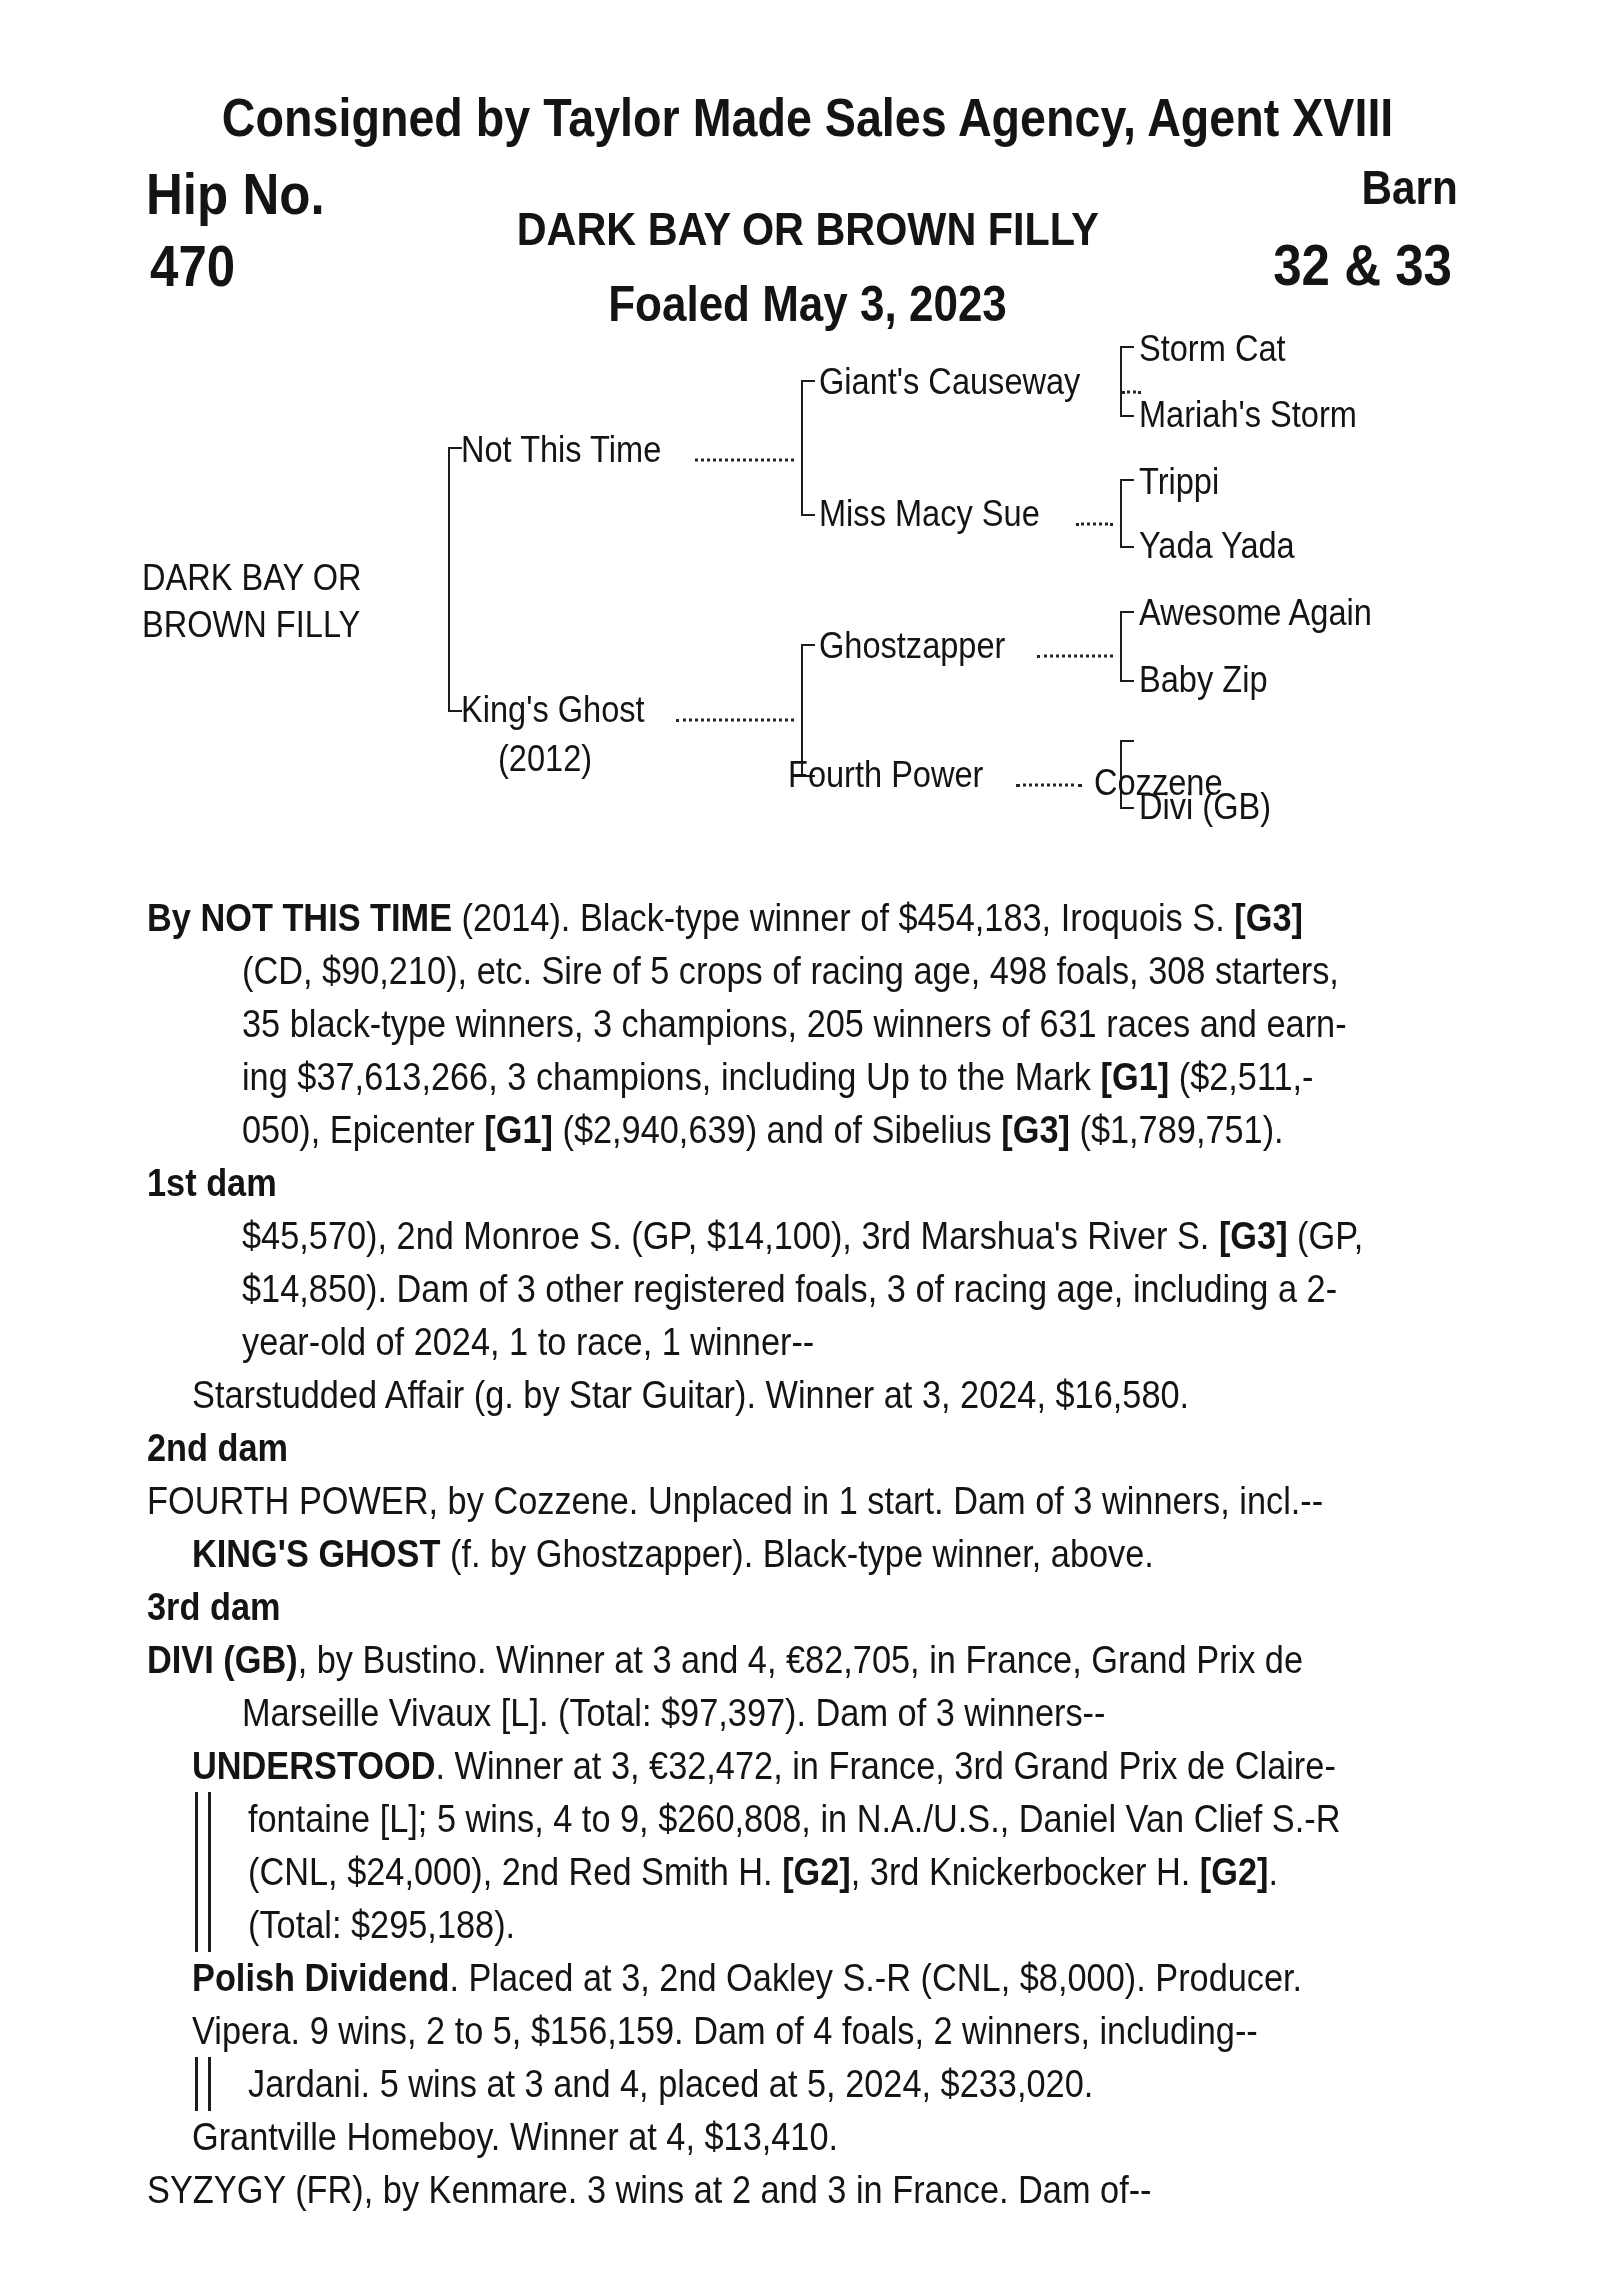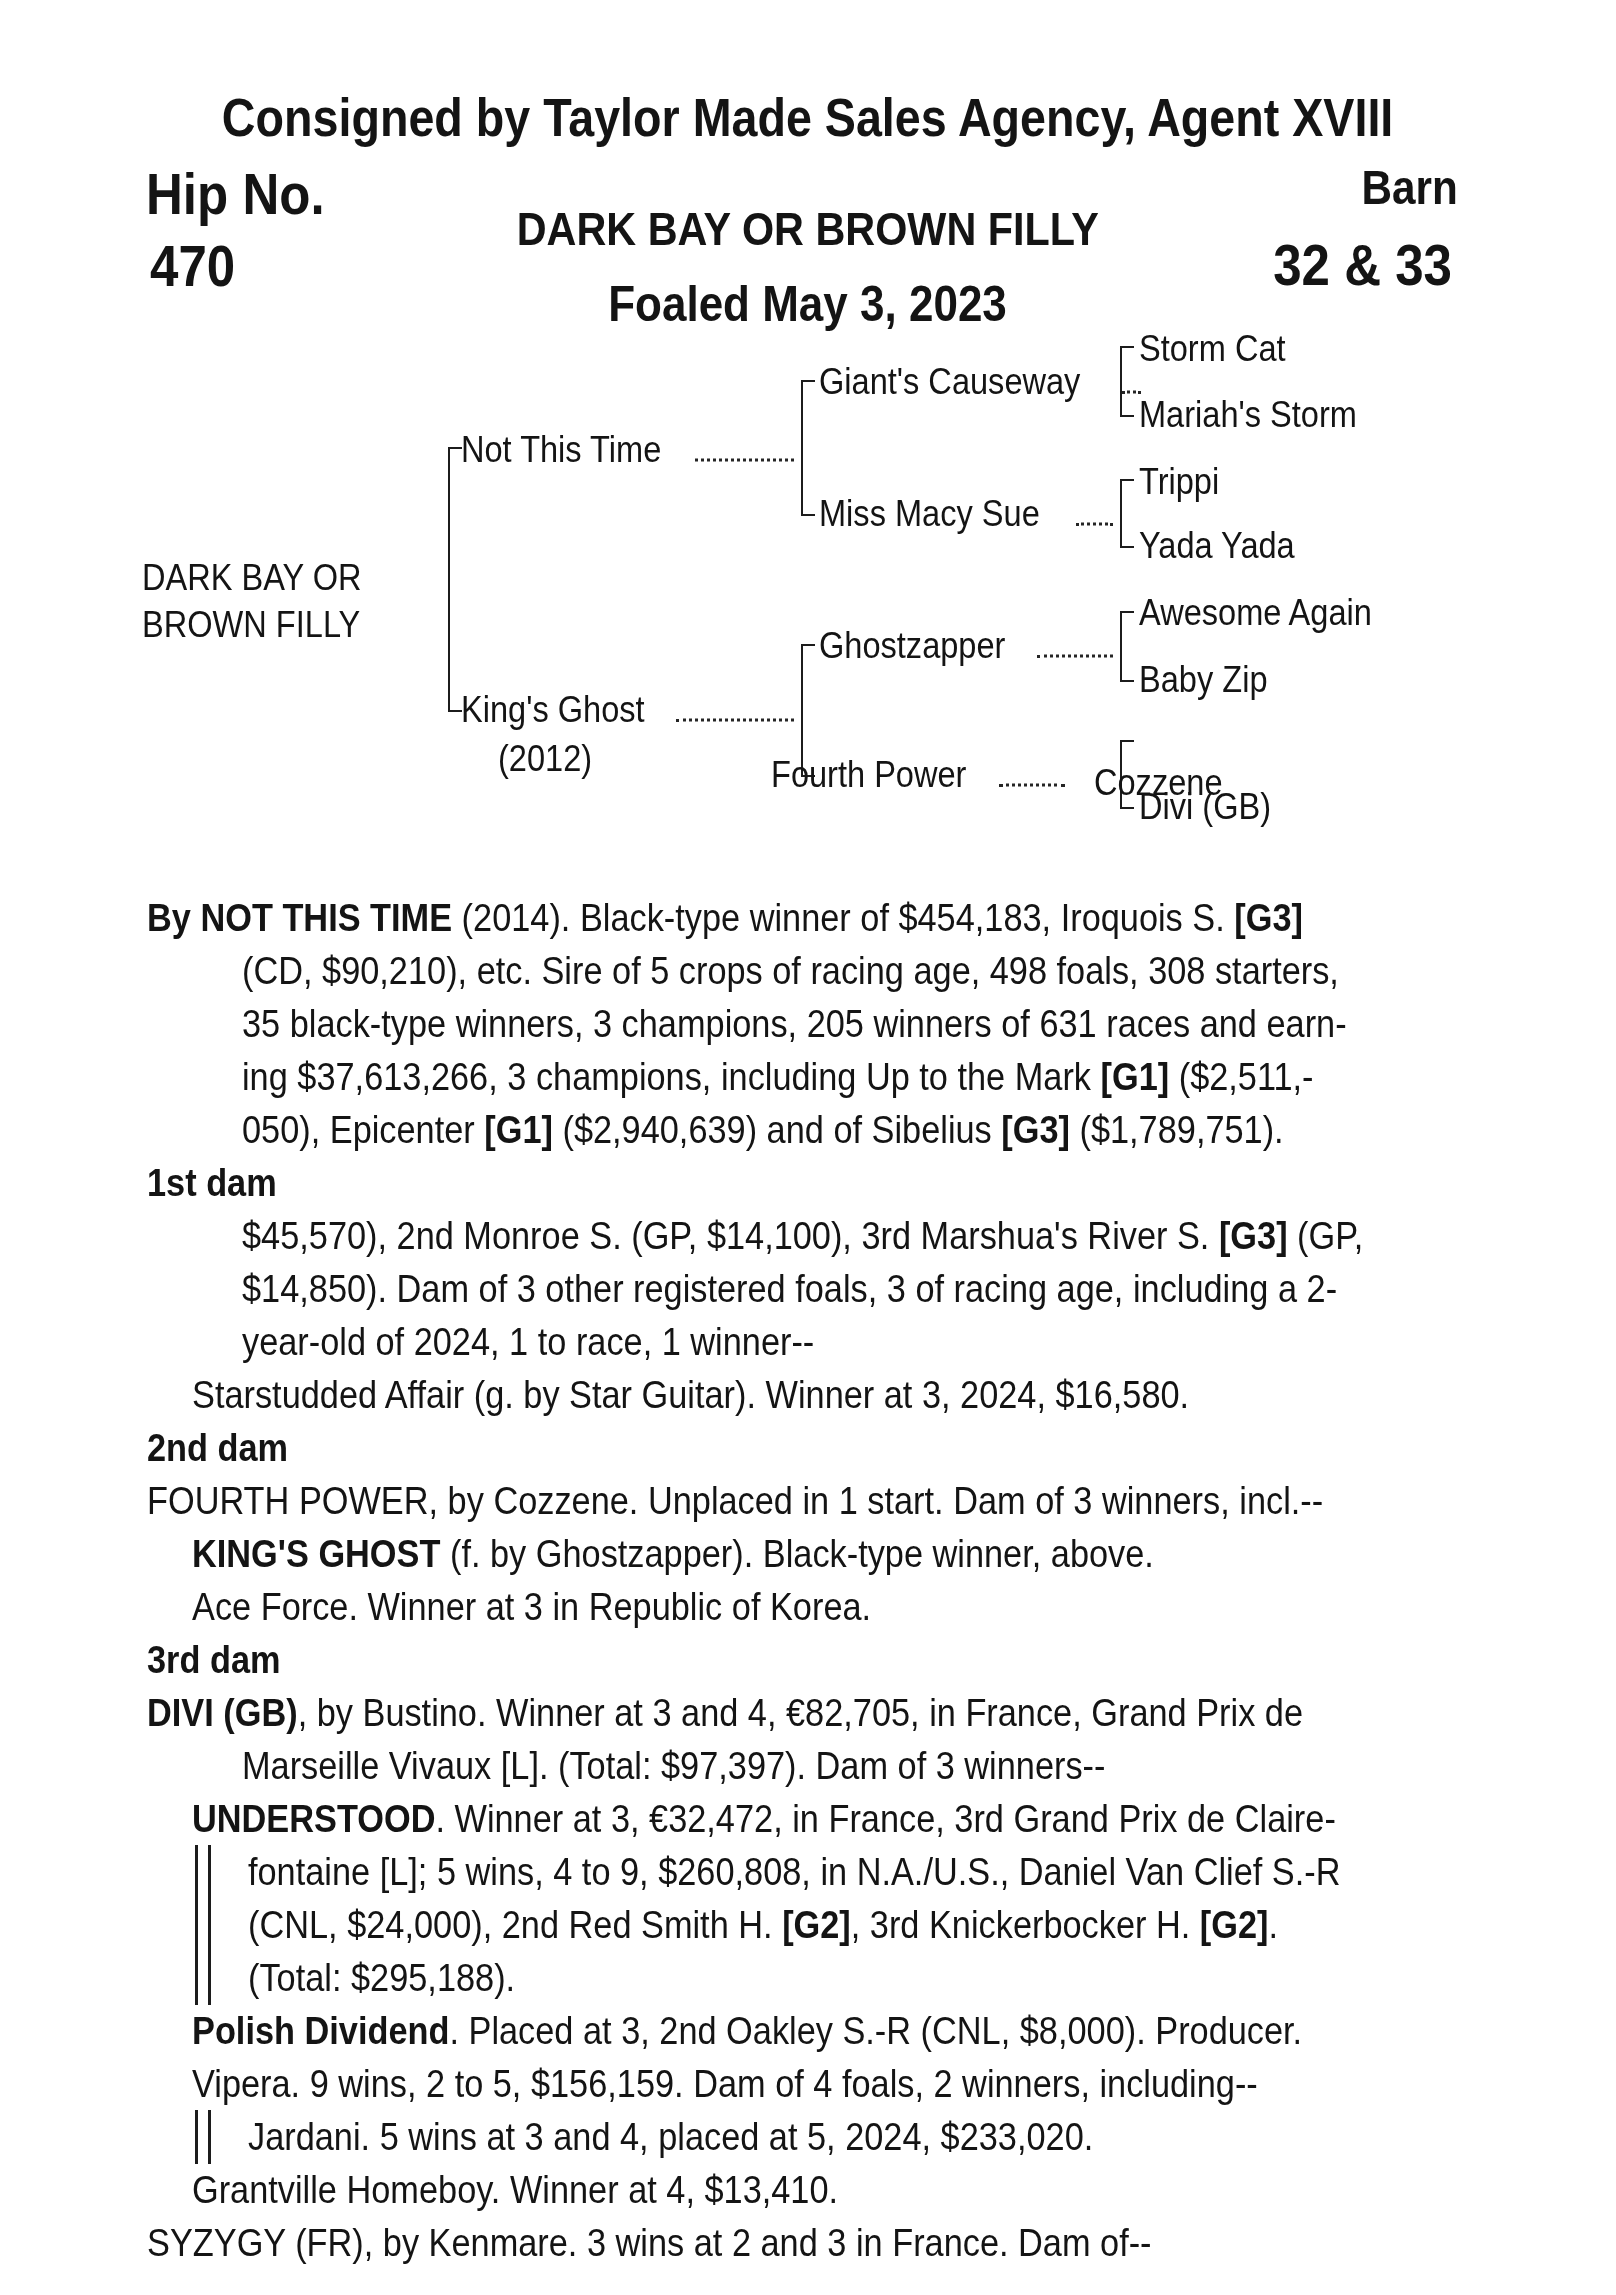--- a/index.html
+++ b/index.html
@@ -72,21 +72,21 @@
         <span class="tdots"></span>
       </div>
       <div class="trow" style="left: 819px; top: 513px; width: 294px;">
         <span class="cn">Miss Macy Sue</span>
         <span class="tdots"></span>
       </div>
       <div class="trow" style="left: 819px; top: 645px; width: 294px;">
         <span class="cn">Ghostzapper</span>
         <span class="tdots"></span>
       </div>
-      <div class="trow" style="left: 771px; top: 774px; width: 294px;">
+      <div class="trow" style="left: 788px; top: 774px; width: 294px;">
         <span class="cn">Fourth Power</span>
         <span class="tdots"></span>
       </div>
       <div class="tnode" style="left: 1139px; top: 348px;"><span class="cn">Storm Cat</span></div>
       <div class="tnode" style="left: 1139px; top: 414px;"><span class="cn">Mariah's Storm</span></div>
       <div class="tnode" style="left: 1139px; top: 481px;"><span class="cn">Trippi</span></div>
       <div class="tnode" style="left: 1139px; top: 545px;"><span class="cn">Yada Yada</span></div>
       <div class="tnode" style="left: 1139px; top: 612px;"><span class="cn">Awesome Again</span></div>
       <div class="tnode" style="left: 1139px; top: 679px;"><span class="cn">Baby Zip</span></div>
       <div class="tnode" style="left: 1094px; top: 741px; margin-top: 41px;"><span class="cn">Cozzene</span></div>
@@ -104,21 +104,20 @@
       <div class="bl" style="padding-left: 95px;"><span class="cn"><span>ing $37,613,266, 3 champions, including Up to the Mark </span><span class="b">[G1]</span><span> ($2,511,-</span></span></div>
       <div class="bl" style="padding-left: 95px;"><span class="cn"><span>050), Epicenter </span><span class="b">[G1]</span><span> ($2,940,639) and of Sibelius </span><span class="b">[G3]</span><span> ($1,789,751).</span></span></div>
       <div class="bl" style="padding-left: 0px;"><span class="cn"><span class="b">1st dam</span></span></div>
       <div class="bl" style="padding-left: 95px;"><span class="cn"><span>$45,570), 2nd Monroe S. (GP, $14,100), 3rd Marshua's River S. </span><span class="b">[G3]</span><span> (GP,</span></span></div>
       <div class="bl" style="padding-left: 95px;"><span class="cn"><span>$14,850). Dam of 3 other registered foals, 3 of racing age, including a 2-</span></span></div>
       <div class="bl" style="padding-left: 95px;"><span class="cn"><span>year-old of 2024, 1 to race, 1 winner--</span></span></div>
       <div class="bl" style="padding-left: 45px;"><span class="cn"><span>Starstudded Affair (g. by Star Guitar). Winner at 3, 2024, $16,580.</span></span></div>
       <div class="bl" style="padding-left: 0px;"><span class="cn"><span class="b">2nd dam</span></span></div>
       <div class="bl" style="padding-left: 0px;"><span class="cn"><span>FOURTH POWER, by Cozzene. Unplaced in 1 start. Dam of 3 winners, incl.--</span></span></div>
       <div class="bl" style="padding-left: 45px;"><span class="cn"><span class="b">KING'S GHOST</span><span> (f. by Ghostzapper). Black-type winner, above.</span></span></div>
-      <div class="bl" style="padding-left: 45px;"><span class="cn"><span>Ace Force. Winner at 3 in Republic of Korea.</span></span></div>
       <div class="bl" style="padding-left: 0px;"><span class="cn"><span class="b">3rd dam</span></span></div>
       <div class="bl" style="padding-left: 0px;"><span class="cn"><span class="b">DIVI (GB)</span><span>, by Bustino. Winner at 3 and 4, €82,705, in France, Grand Prix de</span></span></div>
       <div class="bl" style="padding-left: 95px;"><span class="cn"><span>Marseille Vivaux [L]. (Total: $97,397). Dam of 3 winners--</span></span></div>
       <div class="bl" style="padding-left: 45px;"><span class="cn"><span class="b">UNDERSTOOD</span><span>. Winner at 3, €32,472, in France, 3rd Grand Prix de Claire-</span></span></div>
       <div class="bl" style="padding-left: 101px;"><div class="pb" style="left: 48px;"></div><div class="pb" style="left: 61px;"></div><span class="cn"><span>fontaine [L]; 5 wins, 4 to 9, $260,808, in N.A./U.S., Daniel Van Clief S.-R</span></span></div>
       <div class="bl" style="padding-left: 101px;"><div class="pb" style="left: 48px;"></div><div class="pb" style="left: 61px;"></div><span class="cn"><span>(CNL, $24,000), 2nd Red Smith H. </span><span class="b">[G2]</span><span>, 3rd Knickerbocker H. </span><span class="b">[G2]</span><span>.</span></span></div>
       <div class="bl" style="padding-left: 101px;"><div class="pb" style="left: 48px;"></div><div class="pb" style="left: 61px;"></div><span class="cn"><span>(Total: $295,188).</span></span></div>
       <div class="bl" style="padding-left: 45px;"><span class="cn"><span class="b">Polish Dividend</span><span>. Placed at 3, 2nd Oakley S.-R (CNL, $8,000). Producer.</span></span></div>
       <div class="bl" style="padding-left: 45px;"><span class="cn"><span>Vipera. 9 wins, 2 to 5, $156,159. Dam of 4 foals, 2 winners, including--</span></span></div>
       <div class="bl" style="padding-left: 101px;"><div class="pb" style="left: 48px;"></div><div class="pb" style="left: 61px;"></div><span class="cn"><span>Jardani. 5 wins at 3 and 4, placed at 5, 2024, $233,020.</span></span></div>

